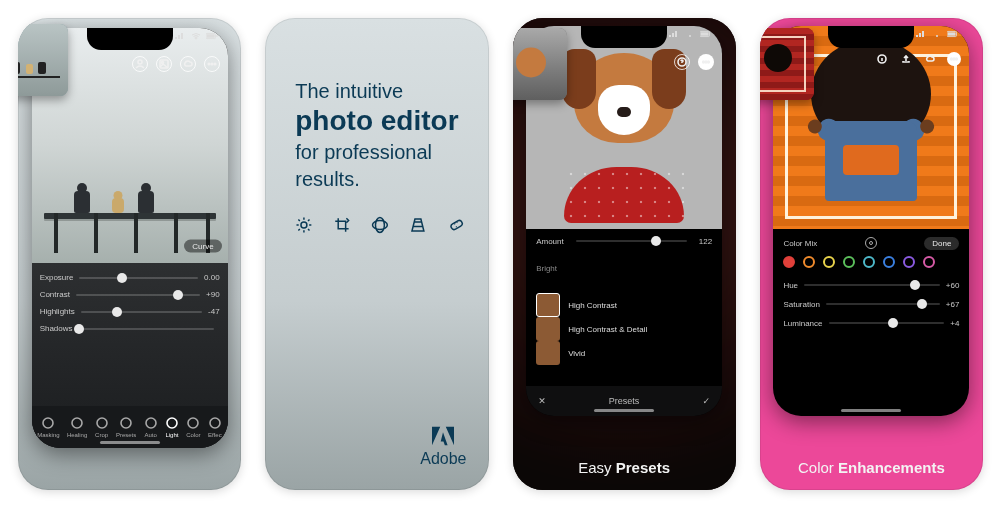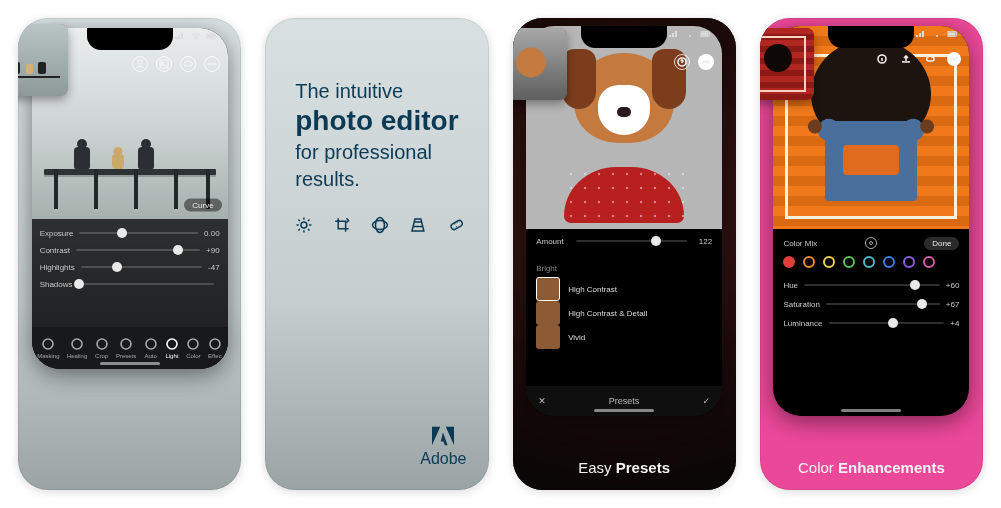--- a/index.html
+++ b/index.html
@@ -6,21 +6,21 @@
   html, body { width: 1001px; height: 508px; overflow: hidden; background:#fff; font-family: -apple-system, "Segoe UI", Helvetica, Arial, sans-serif; }
   .stage { display:flex; gap:24px; padding:18px 18px; align-items:center; justify-content:center; height:100%; }
   .card { flex:1 1 0; height:472px; border-radius:30px; box-shadow:0 2px 10px rgba(0,0,0,.15), inset 0 0 0 1px rgba(0,0,0,.08); position:relative; overflow:hidden; }
   .card.light { background:linear-gradient(180deg,#d9e0e2 0%,#c5cdcf 60%,#9aa4a5 100%); }
   .card.dark  { background:#1c1412; }
   .card.dark::before{ content:""; position:absolute; inset:-30px; background:radial-gradient(circle at 50% 40%, rgba(140,40,30,.35) 0%, rgba(30,10,10,.9) 55%, #0b0706 80%); filter:blur(12px); }
   .card.orange { background:#ec4899; }
   .card.orange::before{ content:""; position:absolute; inset:-30px; background:radial-gradient(180deg,#a04300 0%, #6b2b00 60%, #1a0b04 100%); filter:blur(12px); }
 
   
-  .phone { position:absolute; left:50%; transform:translateX(-50%); top:12px; width:196px; height:341px; border-radius:28px; background:#000; box-shadow:0 6px 22px rgba(0,0,0,.45); overflow:hidden; }
+  .phone { position:absolute; left:50%; transform:translateX(-50%); top:12px; width:196px; height:420px; border-radius:28px; background:#000; box-shadow:0 6px 22px rgba(0,0,0,.45); overflow:hidden; }
   .notch { position:absolute; top:0; left:50%; transform:translateX(-50%); width:86px; height:22px; background:#000; border-bottom-left-radius:14px; border-bottom-right-radius:14px; z-index:20; }
   .statusbar { position:absolute; top:4px; right:10px; display:flex; gap:4px; align-items:center; z-index:21; }
   .statusbar span{ color:#fff; font-size:8px; }
   .sicon{ width:12px; height:8px; }
   .sicon svg{ width:100%; height:100%; fill:#ddd; }
   .thumb { position:absolute; top:6px; left:-22px; width:72px; height:72px; border-radius:8px; background:#889ea4; box-shadow:0 4px 10px rgba(0,0,0,.35); z-index:30; overflow:hidden; }
   .thumb .mini{ position:absolute; inset:0; }
 
   
   .card1 .phone { top:10px; }
@@ -68,21 +68,21 @@
   .dogbig{ position:absolute; left:50%; top:55%; transform:translate(-50%,-50%); width:140px; height:170px;}
   .doghead{ width:100px; height:90px; border-radius:55% 55% 48% 48%; background:#c47a3f; margin:0 auto; position:relative;}
   .doghead::before,.doghead::after{content:"";position:absolute;top:-4px;width:34px;height:60px;background:#7b3d1c;border-radius:20px 20px 28px 28px;}
   .doghead::before{left:-12px;} .doghead::after{right:-12px;}
   .dogface{position:absolute;top:32px;left:50%;transform:translateX(-50%);width:52px;height:50px;background:#fff;border-radius:40% 40% 50% 50%;}
   .dogface::before{content:"";position:absolute;top:22px;left:50%;transform:translateX(-50%);width:14px;height:10px;background:#261c19;border-radius:6px;}
   .bandana{position:absolute;bottom:0;left:50%;transform:translateX(-50%);width:120px;height:56px;background:#b81f1f;border-radius:50% 50% 8px 8px / 100% 100% 8px 8px;}
   .bandana::after{content:"";position:absolute;inset:0;background:radial-gradient(circle,#fff 1.2px,transparent 1.6px) 0 0/14px 14px;opacity:.45;}
   .amount{ position:absolute; top:52%; left:0; right:0; padding:8px 10px 4px 10px; color:#c9c9c9; display:flex; align-items:center; gap:6px; font-size:8px;}
   .amount .track{ flex:1; height:2px; background:rgba(255,255,255,.18); border-radius:2px;}
-  .plist{ position:absolute; top:60%; left:0; right:0; bottom:30px; padding:4px 10px; display:flex; flex-direction:column; gap:4px;}
+  .plist{ position:absolute; top:60%; left:0; right:0; bottom:30px; padding:4px 10px; display:flex; flex-direction:column; gap:20px;}
   .plist .hdr{ font-size:8px; color:#888;}
   .pitem{ display:flex; align-items:center; gap:8px;}
   .pitem .sw{ width:24px; height:24px; border-radius:3px; background:#8c5a34; border:1px solid transparent;}
   .pitem.sel .sw{ border-color:#fff;}
   .pitem .lbl{ font-size:8px; color:#ddd;}
   .pbar{ position:absolute; bottom:0; left:0; right:0; height:30px; background:#0f0f10; display:flex; align-items:center; justify-content:space-between; padding:0 12px; color:#bbb; font-size:9px;}
   .homebar{position:absolute;bottom:4px;left:50%;transform:translateX(-50%);width:60px;height:3px;border-radius:3px;background:rgba(255,255,255,.5);z-index:30;}
   .caption{ position:absolute; bottom:14px; left:0; right:0; text-align:center; color:#f3f3f3; font-size:15px; z-index:5;}
   .caption b{ font-weight:700;}
 

